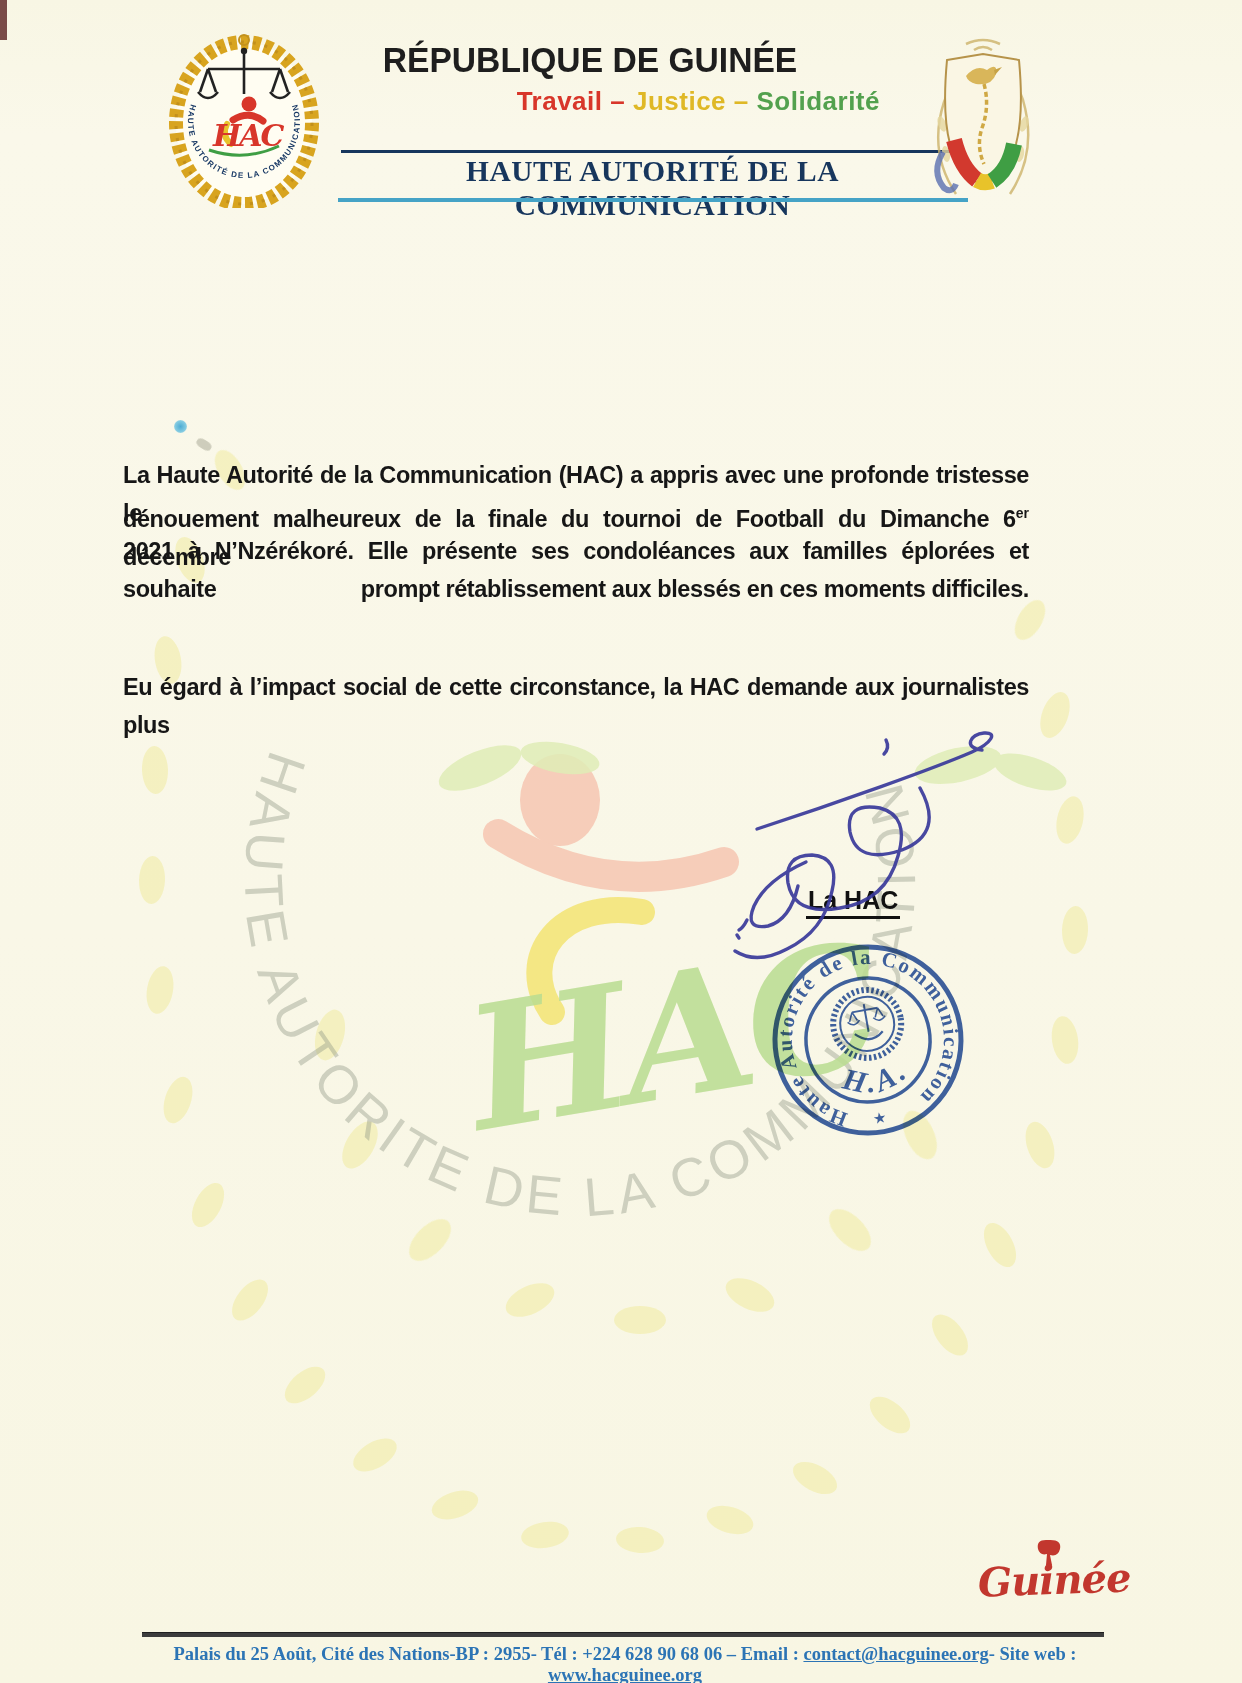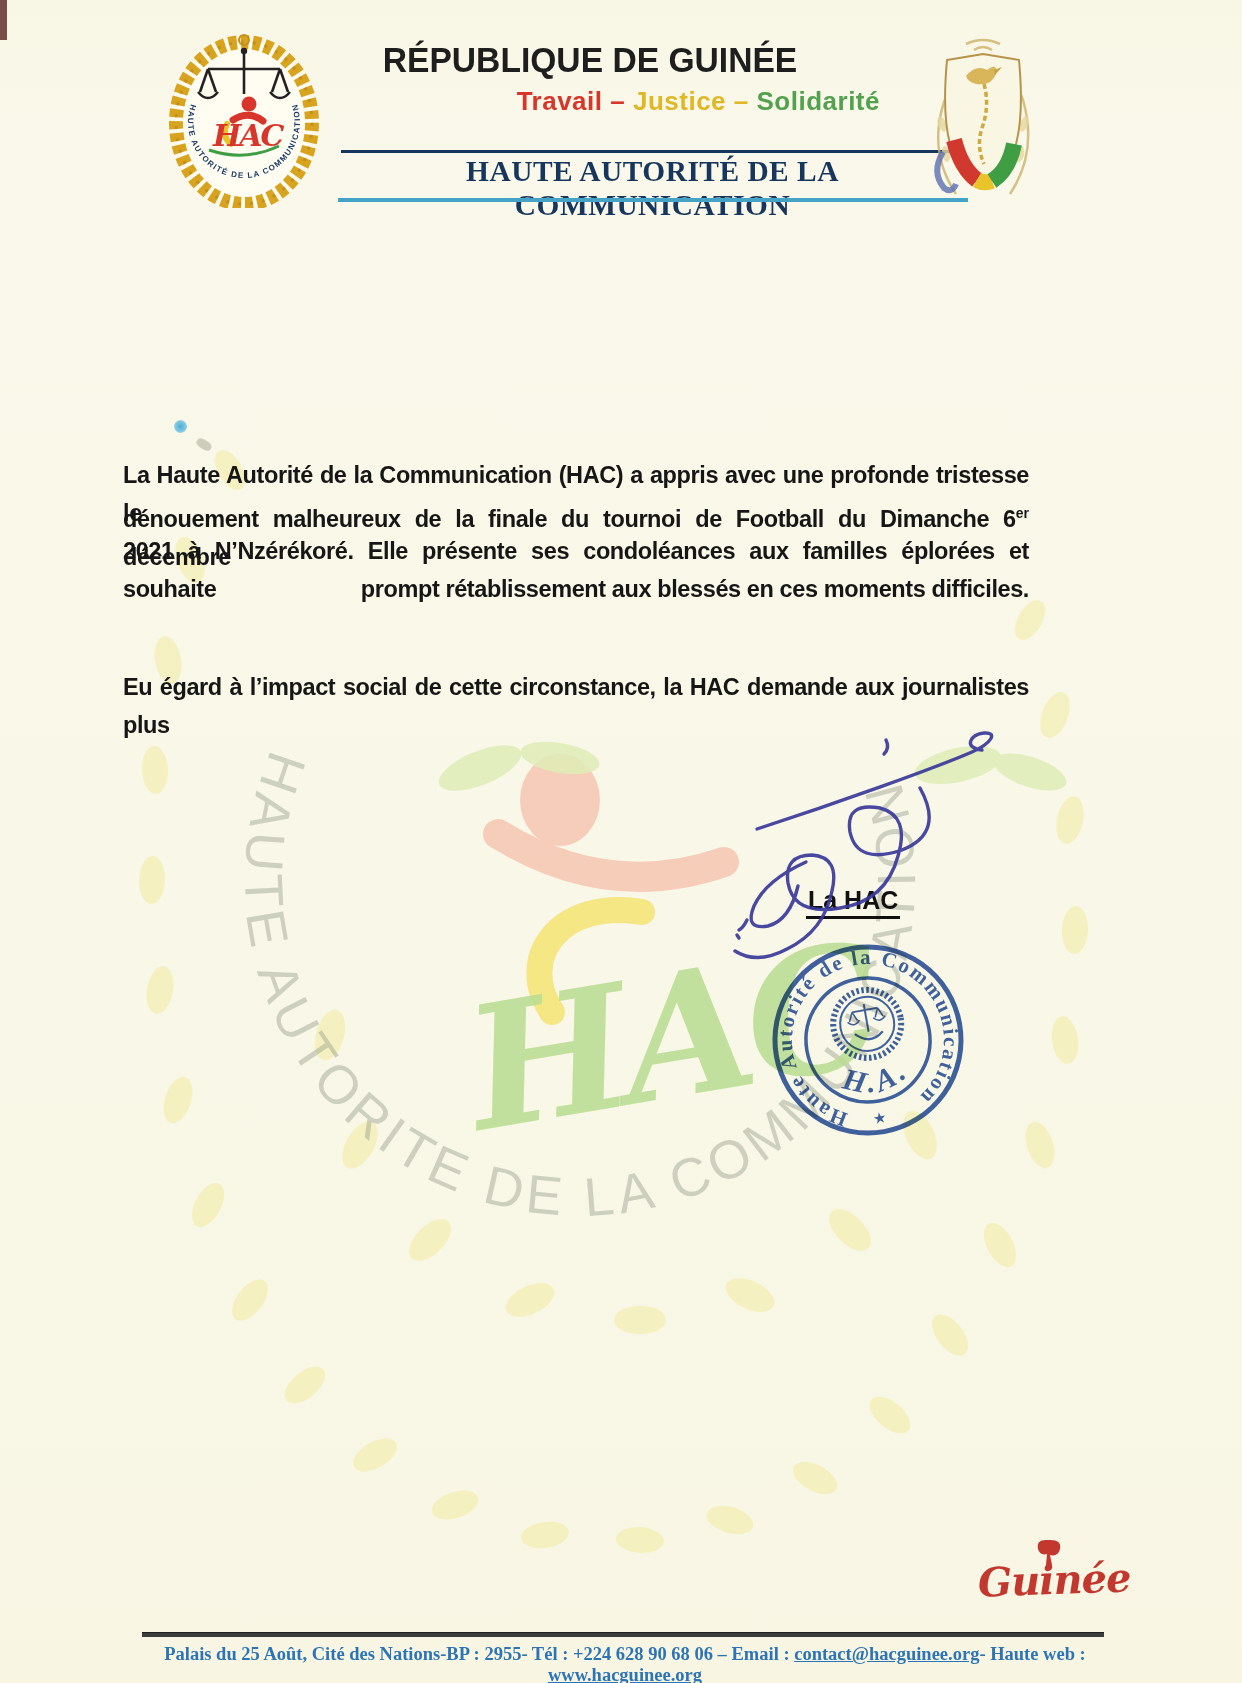--- a/index.html
+++ b/index.html
@@ -261,16 +261,16 @@
     </g>
   </svg>
 
   <svg class="abs guinee-glyph" width="34" height="30" viewBox="0 0 34 30">
     <path d="M 6 12 Q 4 2 16 3 Q 30 2 28 12 Q 26 20 18 18 L 20 28 L 14 28 L 15 17 Q 8 19 6 12 Z" fill="#c2372e"></path>
   </svg>
   <div class="abs guinee">Guinée</div>
 
   <div class="abs footer-rule"></div>
   <div class="abs footer-text">
-    <span>Palais du 25 Août, Cité des Nations-BP : 2955- Tél : +224 628 90 68 06 – Email : </span><a href="#">contact@hacguinee.org</a><span>- Haute web : </span><a href="#">www.hacguinee.org</a>
+    <span>Palais du 25 Août, Cité des Nations-BP : 2955- Tél : +224 628 90 68 06 – Email : </span><a href="#">contact@hacguinee.org</a><span>- Site web : </span><a href="#">www.hacguinee.org</a>
   </div>
 
 </div>
 
 </body></html>

